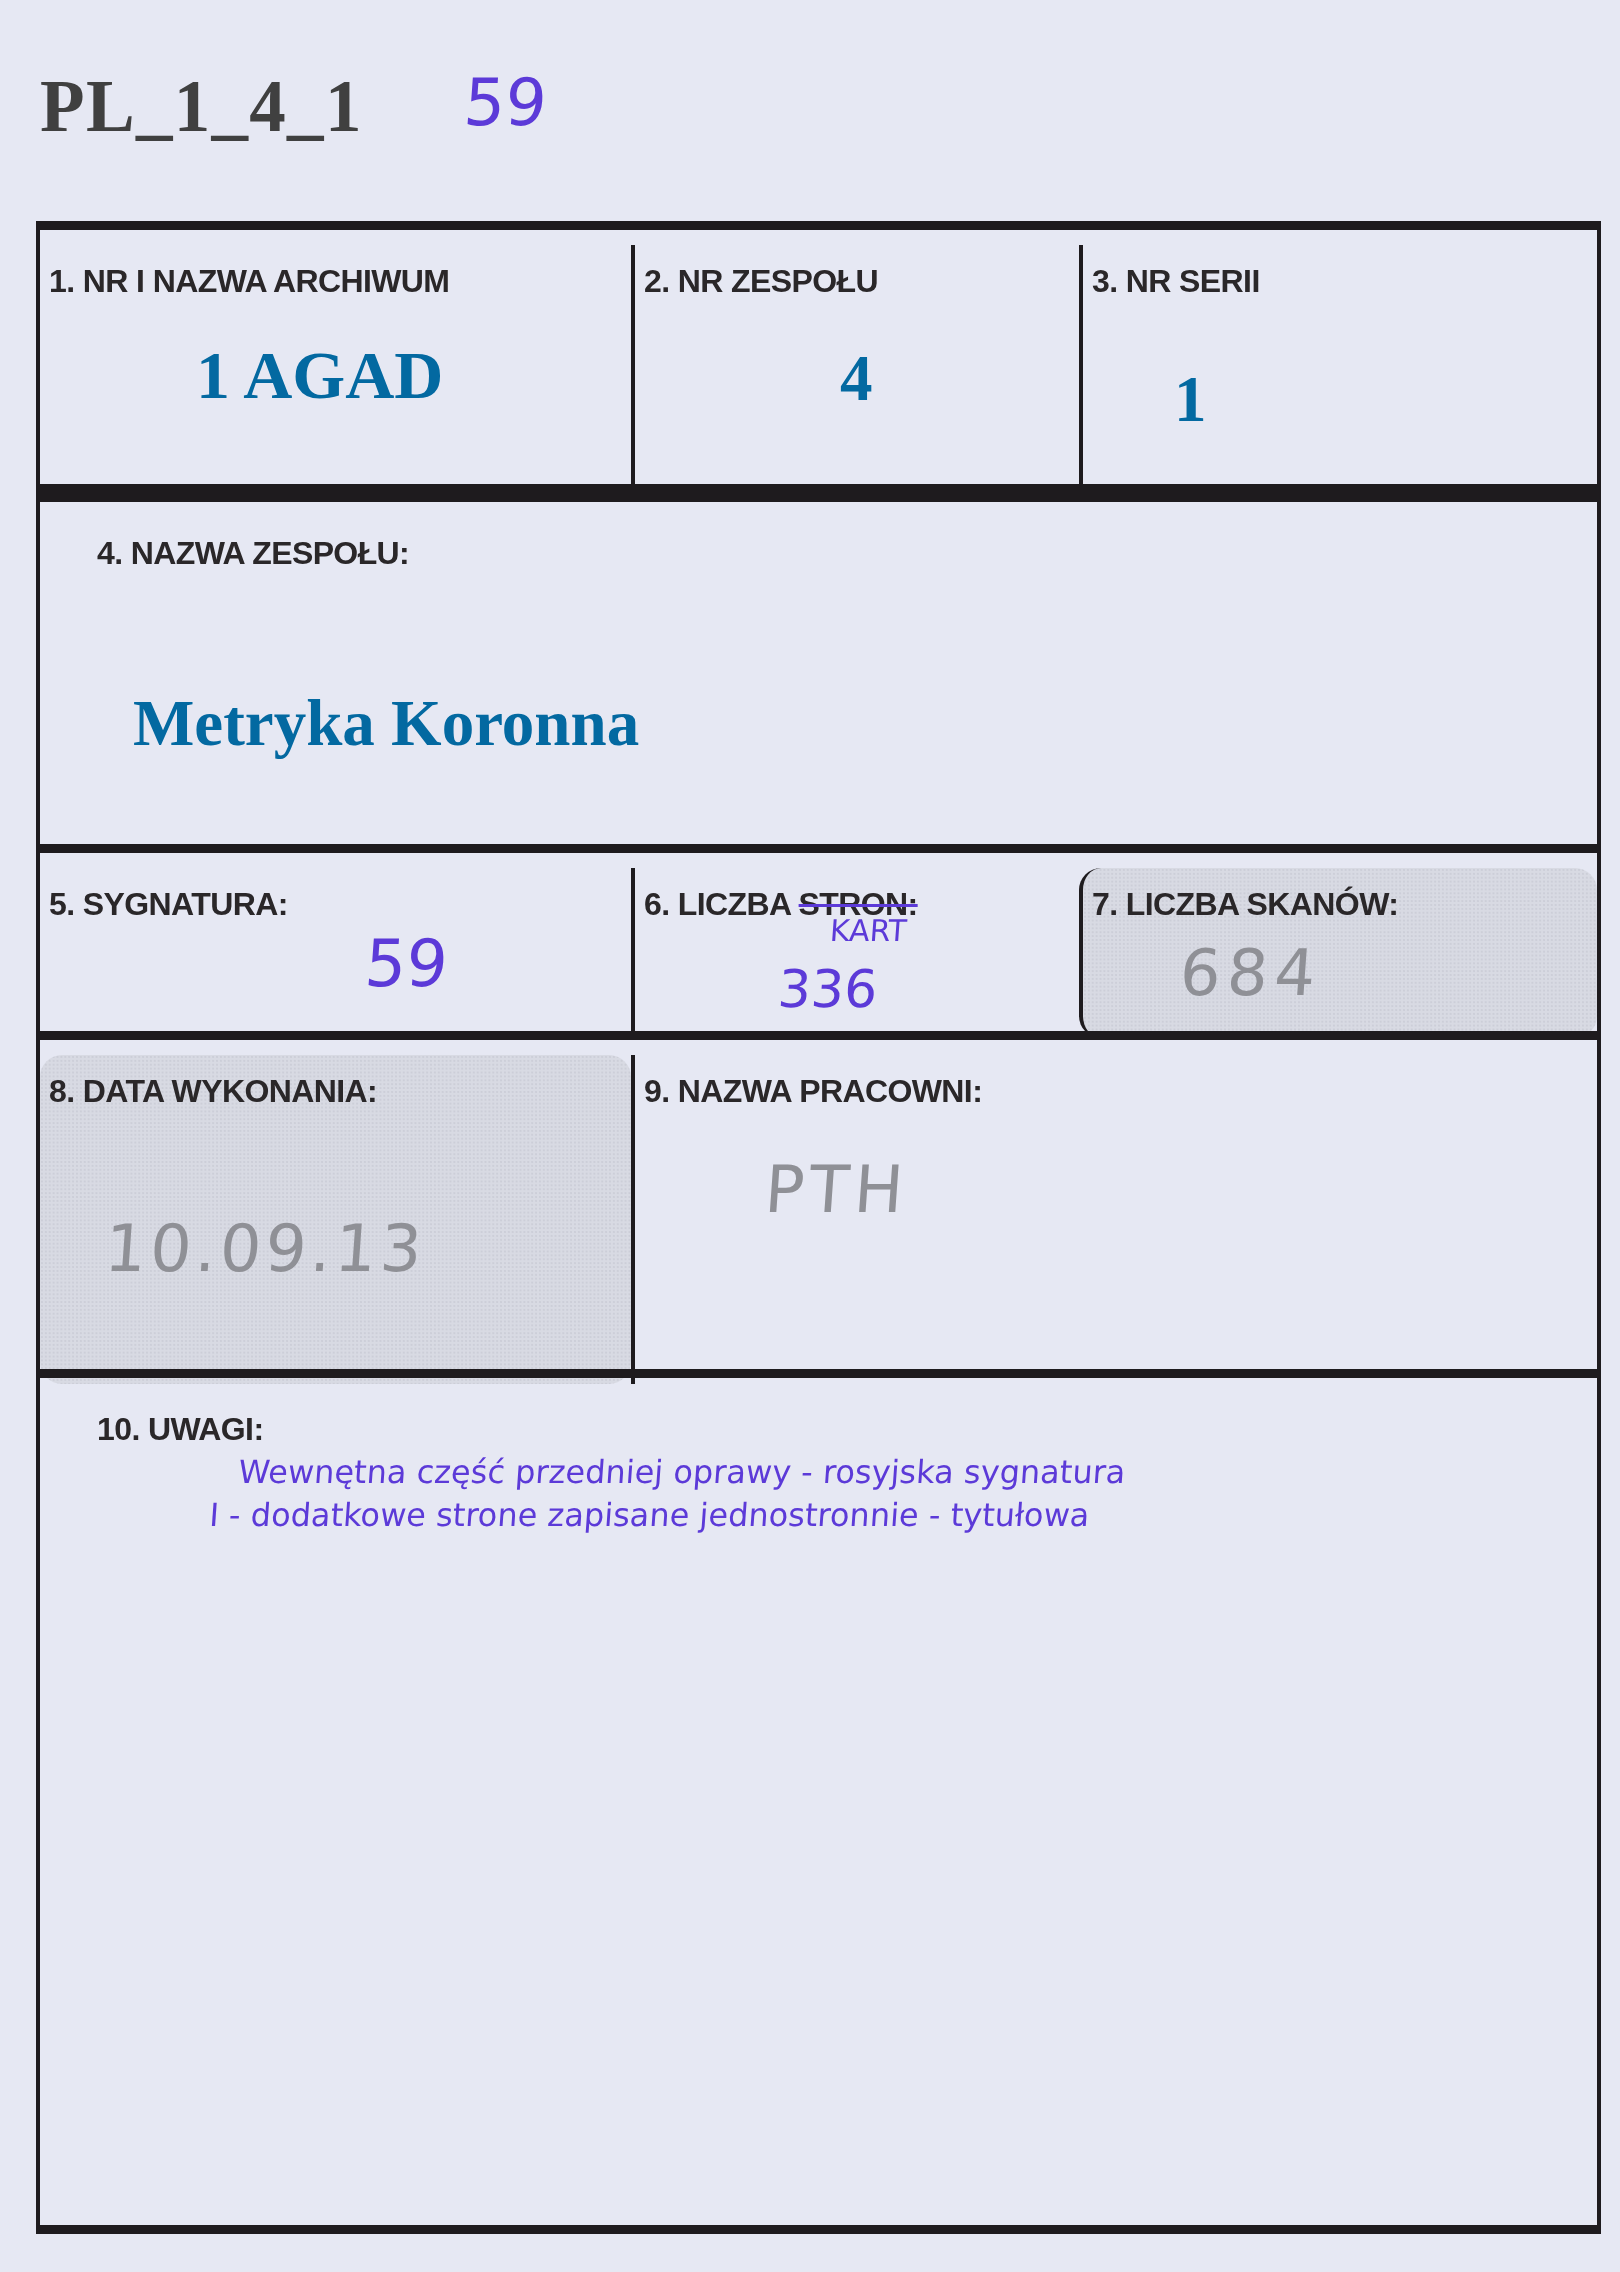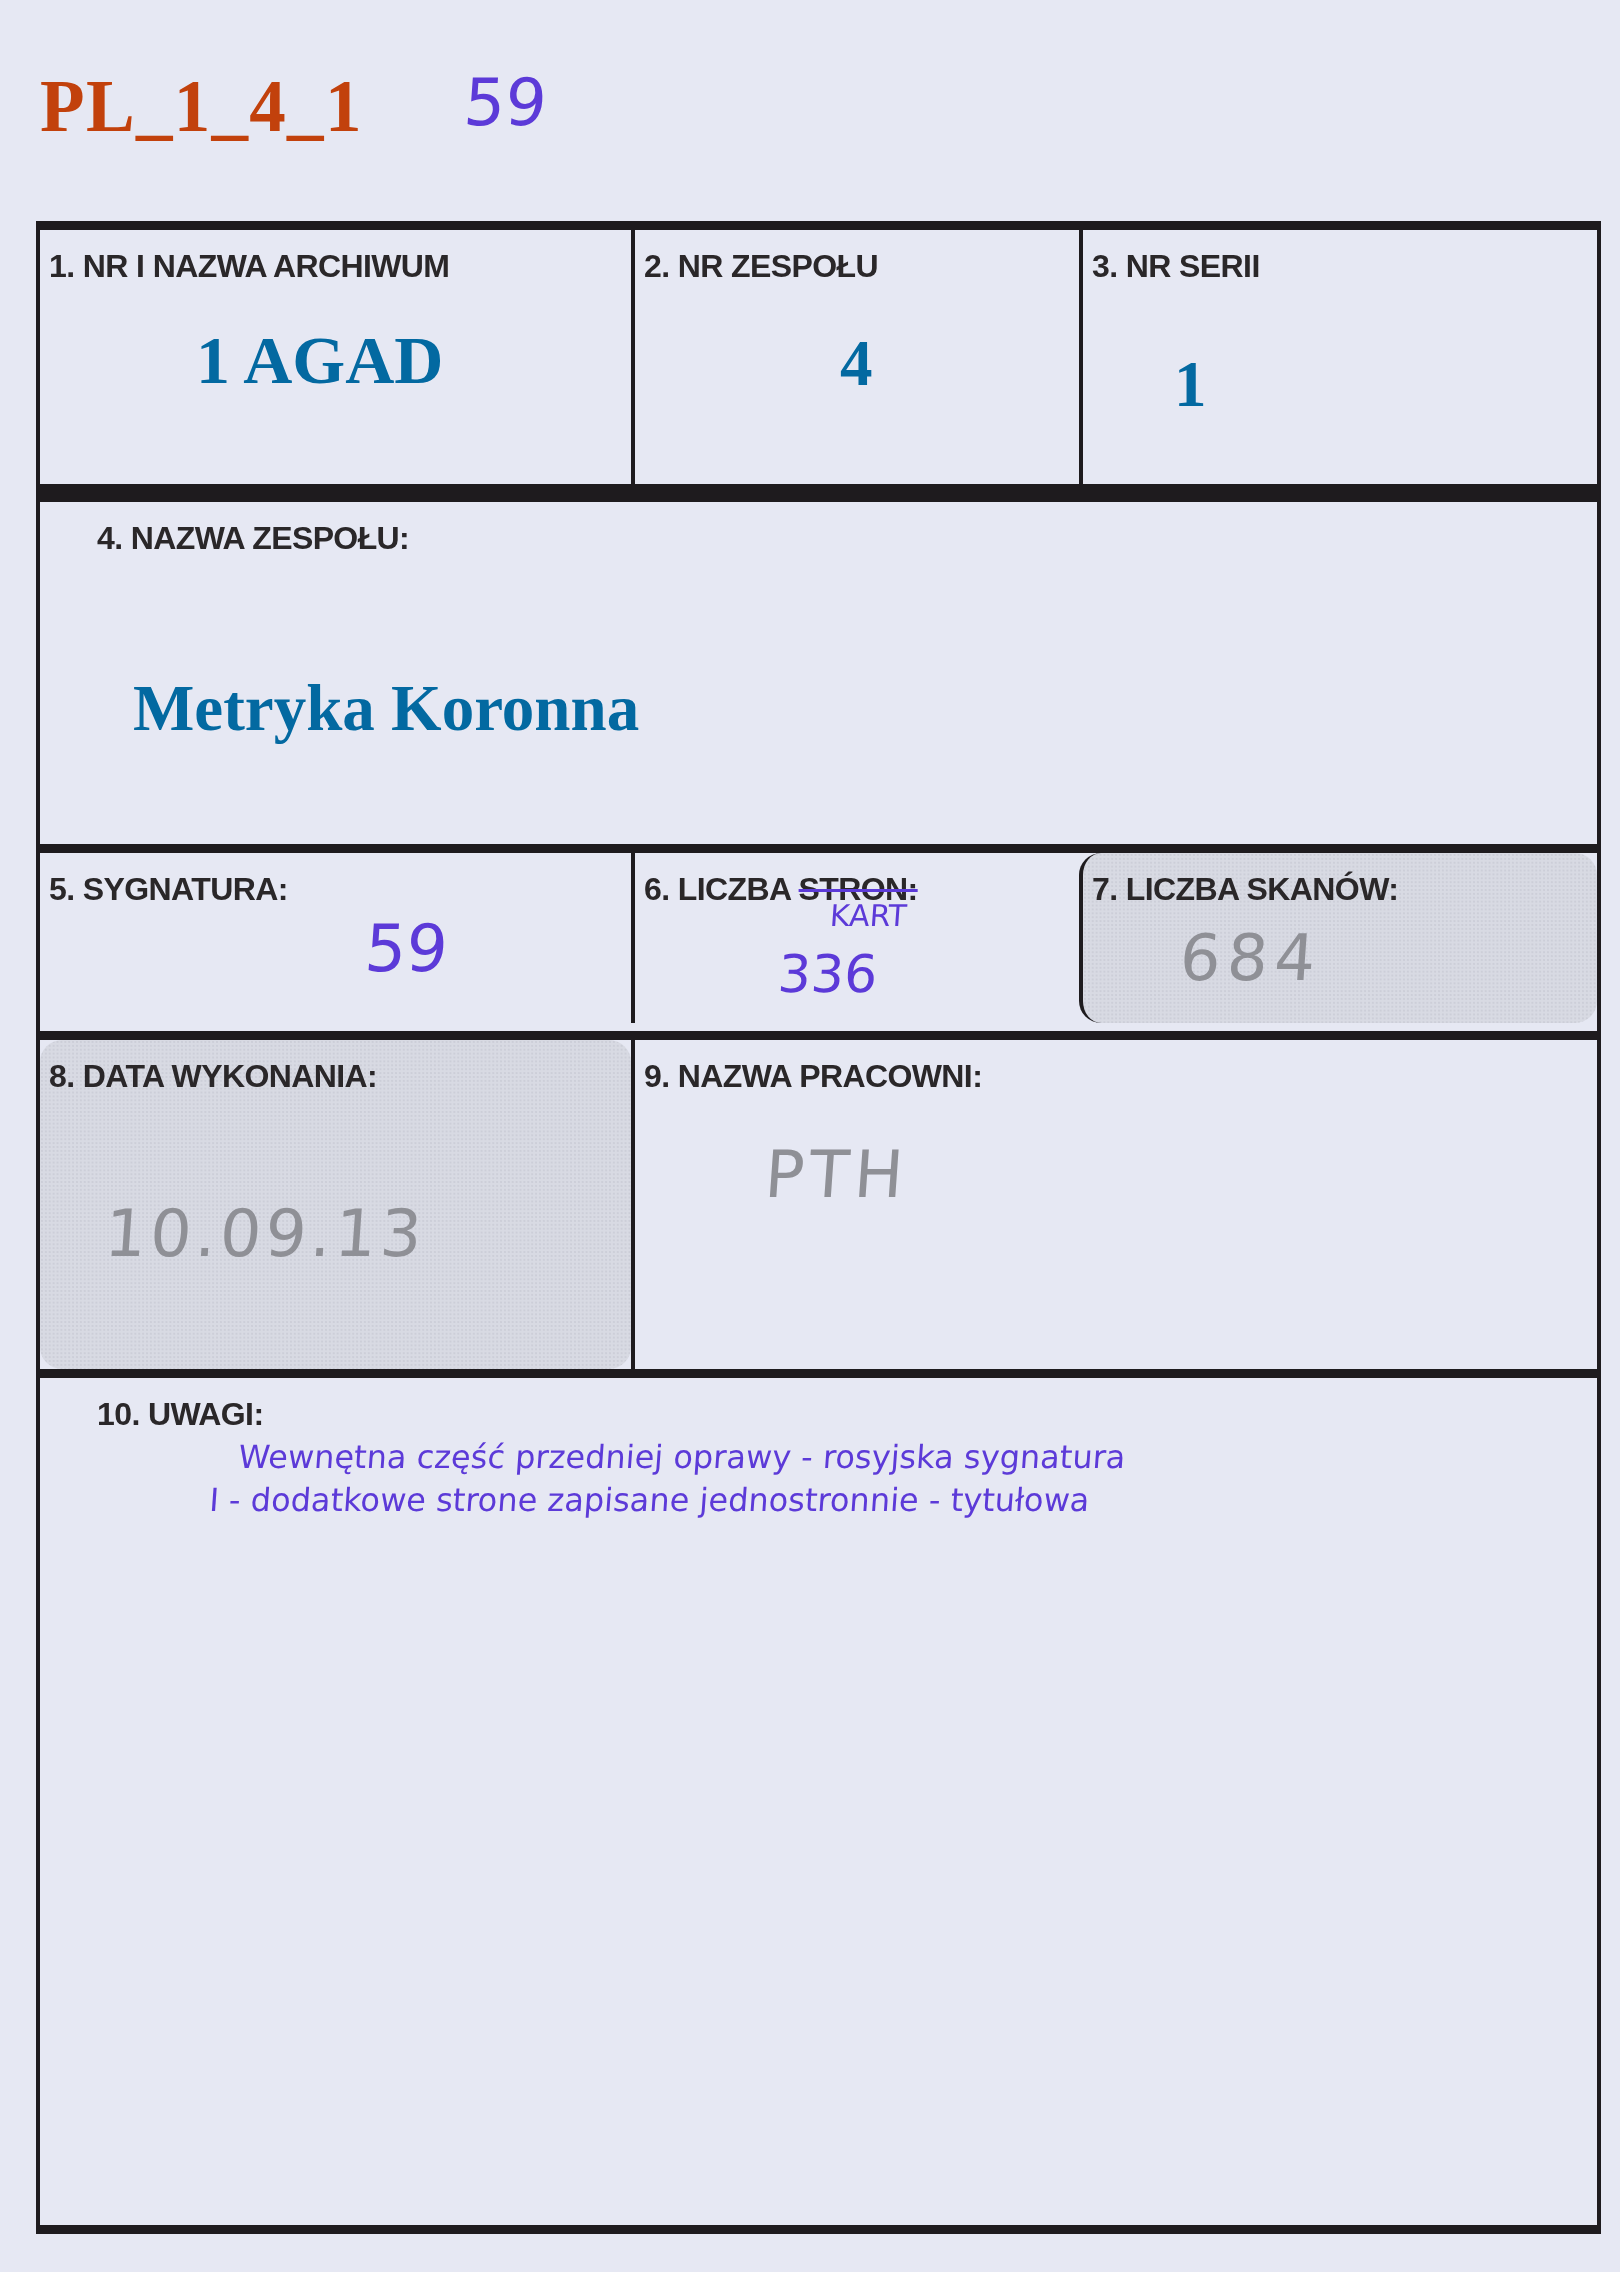--- a/index.html
+++ b/index.html
@@ -7,21 +7,21 @@
       width: 1620px; height: 2273px;
       background: #e6e8f3;
       overflow: hidden;
     }
     body { position: relative; }
 
     
     .header-code {
       position: absolute; left: 40px; top: 65px;
       font-family: "Liberation Serif", serif;
-      font-weight: bold; font-size: 73px; color: #c2410c;
+      font-weight: bold; font-size: 73px; color: #404040;
       letter-spacing: 1.3px;
     }
     .hand {
       font-family: "DejaVu Sans", sans-serif;
       font-weight: normal;
       transform: skewX(-4deg);
     }
     .header-volume {
       position: absolute; left: 464px; top: 65px;
       font-size: 65px; color: #5c3ad8;
@@ -40,21 +40,21 @@
     .row + .row { border-top: 9px solid #1e1b1e; }
     .r1 { top: 0; height: 263px; border-bottom: 9px solid #1e1b1e; }
     .r2 { top: 272px; height: 332px; }
     .r3 { top: 614px; height: 179px; border-top: 9px solid #1e1b1e; text-align: center; }
     .r4 { top: 801px; height: 338px; border-top: 9px solid #1e1b1e; }
     .r5 { top: 1148px; bottom: 0; border-top: 9px solid #1e1b1e; }
     .r2, .r5 { border-top: none; padding-left: 48px; }
     .r2 { top: 263px; }
     .r5 { top: 1139px; border-top: 9px solid #1e1b1e; }
 
-    .cell { position: relative; height: 100%; }
+    .cell { position: relative; height: 100%; margin-top: 15px; }
     .cell + .cell { border-left: 4.5px solid #1e1b1e; }
     .c-a { width: 591px; }
     .c-b { width: 448px; }
     .c-c { flex: 1; }
     .c-wide { width: 100%; }
     .shaded {
       background-color: #d8dae3;
       background-image: radial-gradient(#c3c5d0 0.6px, transparent 0.8px);
       background-size: 3.9px 3.9px;
       border-radius: 22px;

